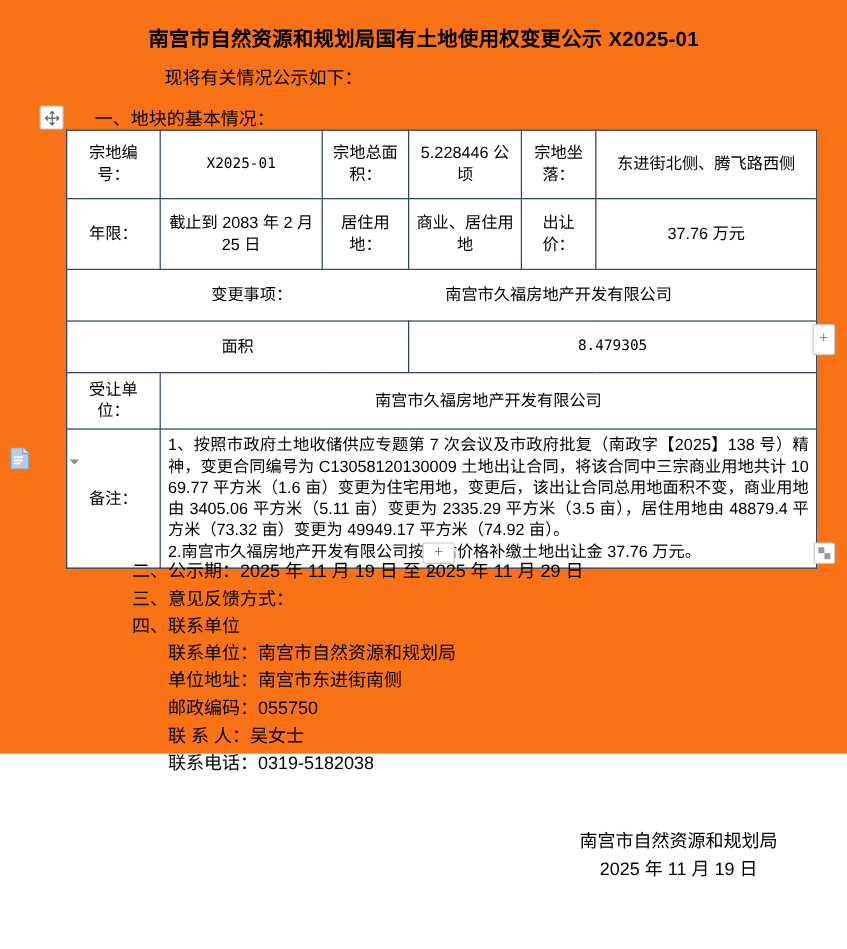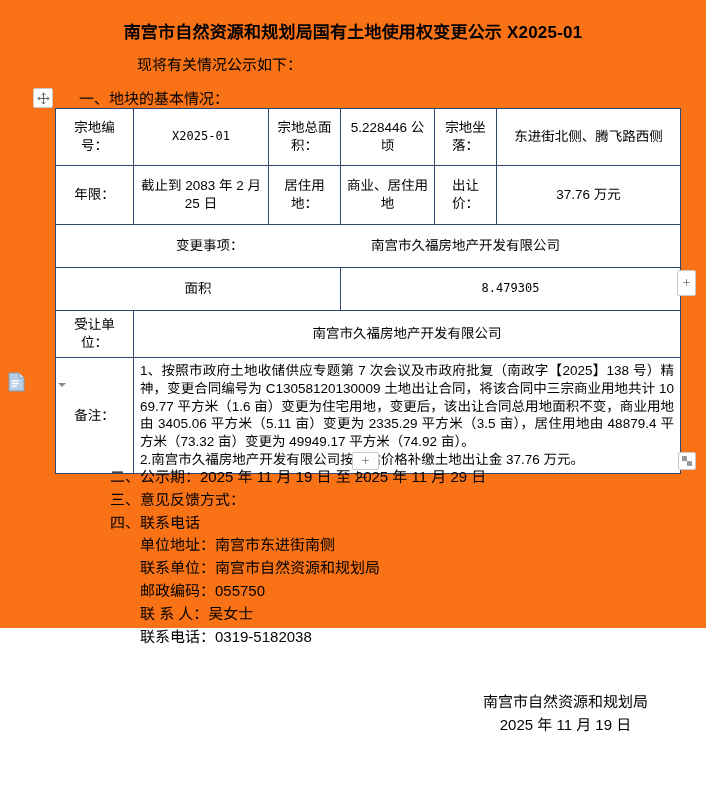--- a/index.html
+++ b/index.html
@@ -268,23 +268,23 @@
   <div class="handle h-resize">
     <svg width="12" height="12" viewBox="0 0 12 12" aria-hidden="true">
       <rect x="1" y="1" width="5" height="5" fill="#9a9a9a"></rect>
       <rect x="6" y="6" width="5" height="5" fill="#9a9a9a"></rect>
     </svg>
   </div>
 
   <div class="body-text">
     <p class="ind-0">二、公示期：2025 年 11 月 19 日  至  2025 年 11 月 29 日</p>
     <p class="ind-0">三、意见反馈方式：</p>
-    <p class="ind-0">四、联系电话</p>
+    <p class="ind-0">四、联系单位</p>
+    <p class="contact">联系单位：南宫市自然资源和规划局</p>
     <p class="contact">单位地址：南宫市东进街南侧</p>
-    <p class="contact">联系单位：南宫市自然资源和规划局</p>
     <p class="contact">邮政编码：055750</p>
     <p class="contact">联  系  人：吴女士</p>
     <p class="contact">联系电话：0319-5182038</p>
   </div>
 
   <div class="signoff">
     <span>南宫市自然资源和规划局</span>
     <span class="date">2025 年 11 月 19 日</span>
   </div>
 

